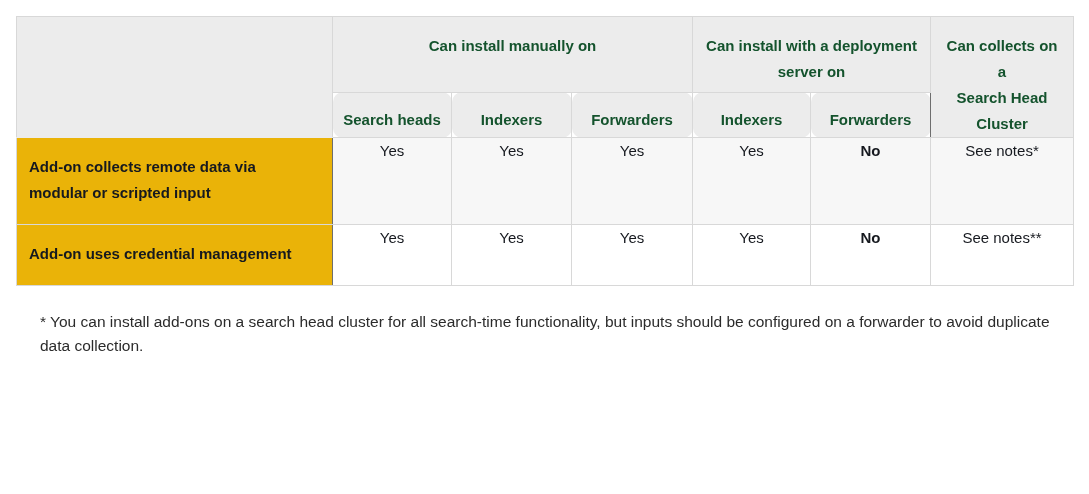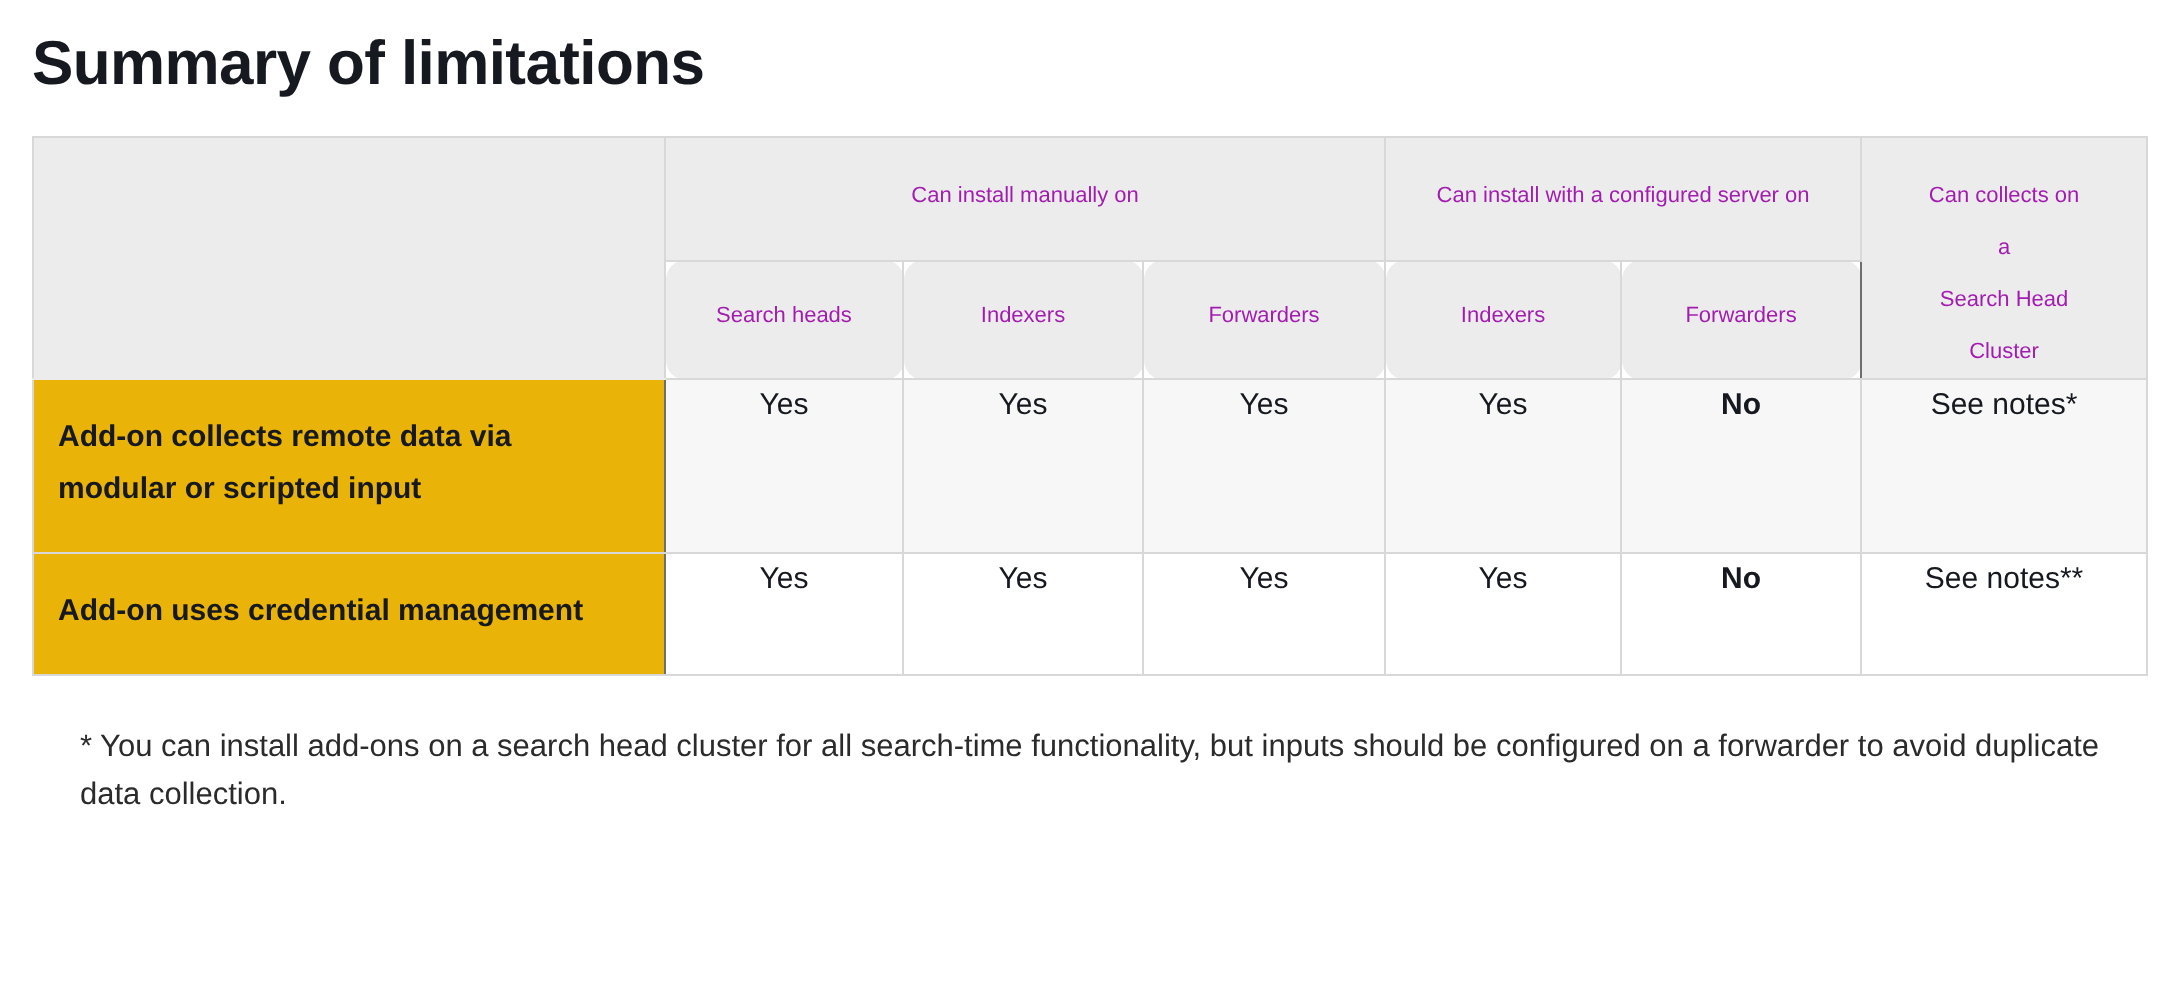--- a/index.html
+++ b/index.html
@@ -49,24 +49,24 @@
   col.c-label { width: 316px; }
   col.c-sh    { width: 119px; }
   col.c-ix    { width: 120px; }
   col.c-fw    { width: 121px; }
   col.c-dix   { width: 118px; }
   col.c-dfw   { width: 120px; }
   col.c-shc   { width: 143px; }
 
   thead th {
     background: #ececec;
-    font-weight: normal;
-    font-size: 11px;
+    font-weight: bold;
+    font-size: 15px;
     line-height: 26px;
-    color: #a21caf;
+    color: #14532d;
     text-align: center;
     border-color: #6e6e6e;
   }
   thead th.grp {
     padding: 16px 10px 0 10px;
   }
   thead th.blank {
     background: #ececec;
     border-bottom-color: #ececec;
   }
@@ -115,38 +115,37 @@
     color: #2b2b2b;
     margin: 0 0 16px 0;
     max-width: 1057px;
   }
 </style>
 </head>
 <body>
 
 <div class="page">
 
-  <h1 class="page-title">Summary of limitations</h1>
 
   <div class="table-wrap">
     <table class="limits">
       <colgroup>
         <col class="c-label">
         <col class="c-sh">
         <col class="c-ix">
         <col class="c-fw">
         <col class="c-dix">
         <col class="c-dfw">
         <col class="c-shc">
       </colgroup>
       <thead>
         <tr>
           <th class="blank" rowspan="2"></th>
           <th class="grp" colspan="3">Can install manually on</th>
-          <th class="grp" colspan="2">Can install with a configured server on</th>
+          <th class="grp" colspan="2">Can install with a deployment server on</th>
           <th class="shc" rowspan="2">
             <span>Can collects on</span><br>
             <span>a</span><br>
             <span>Search Head</span><br>
             <span>Cluster</span>
           </th>
         </tr>
         <tr>
           <th class="sub">Search heads</th>
           <th class="sub">Indexers</th>

